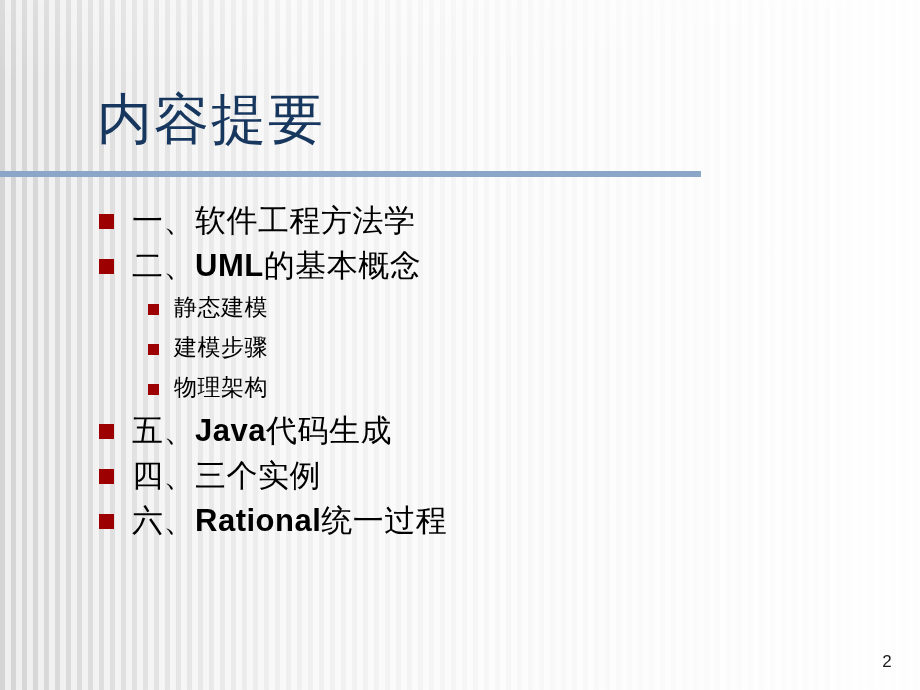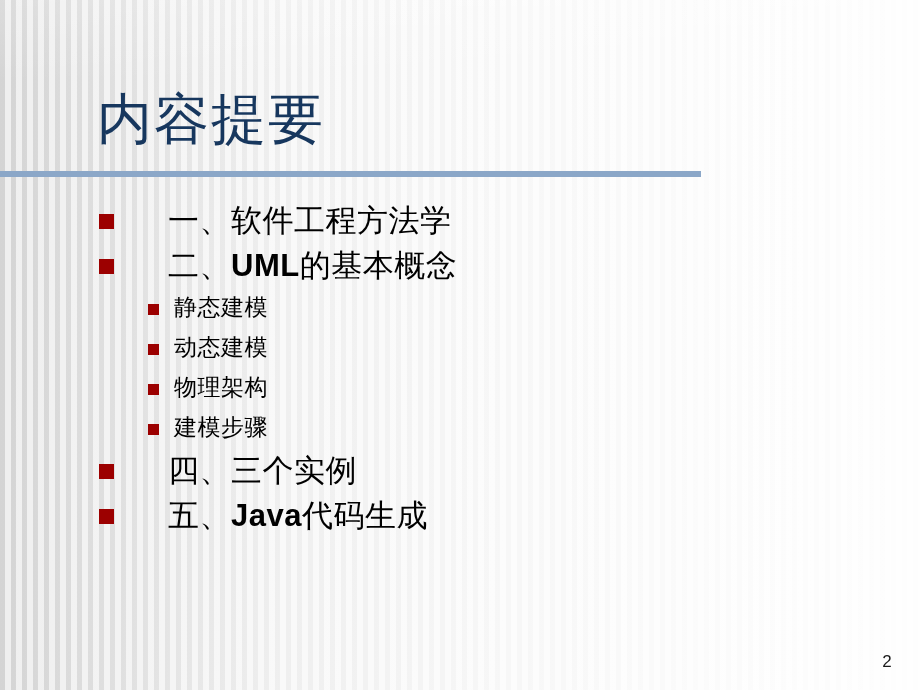--- a/index.html
+++ b/index.html
@@ -90,21 +90,20 @@
   .li {
     position: relative;
     display: flex;
     align-items: center;
     white-space: nowrap;
   }
 
   .li.lvl1 {
     padding-left: 99px;
     height: 45px;
-    gap: 36px;
   }
   .li.lvl2 {
     padding-left: 148px;
     height: 40px;
   }
 
   .bullet {
     flex: 0 0 auto;
     background: #9c0000;
   }
@@ -179,35 +178,35 @@
       <div class="li lvl1">
         <span class="bullet"></span>
         <span class="li-text">二、<span class="latin">UML</span>的基本概念</span>
       </div>
       <div class="li lvl2">
         <span class="bullet"></span>
         <span class="li-text">静态建模</span>
       </div>
       <div class="li lvl2">
         <span class="bullet"></span>
-        <span class="li-text">动态建模</span>
+        <span class="li-text">建模步骤</span>
       </div>
       <div class="li lvl2">
         <span class="bullet"></span>
         <span class="li-text">物理架构</span>
       </div>
-      <div class="li lvl2">
-        <span class="bullet"></span>
-        <span class="li-text">建模步骤</span>
+      <div class="li lvl1">
+        <span class="bullet"></span>
+        <span class="li-text">五、<span class="latin">Java</span>代码生成</span>
       </div>
       <div class="li lvl1">
         <span class="bullet"></span>
         <span class="li-text">四、三个实例</span>
       </div>
       <div class="li lvl1">
         <span class="bullet"></span>
-        <span class="li-text">五、<span class="latin">Java</span>代码生成</span>
+        <span class="li-text">六、<span class="latin">Rational</span>统一过程</span>
       </div>
     </div>
 
   <div class="page-number">2</div>
 
 </div>
 
 </body></html>

